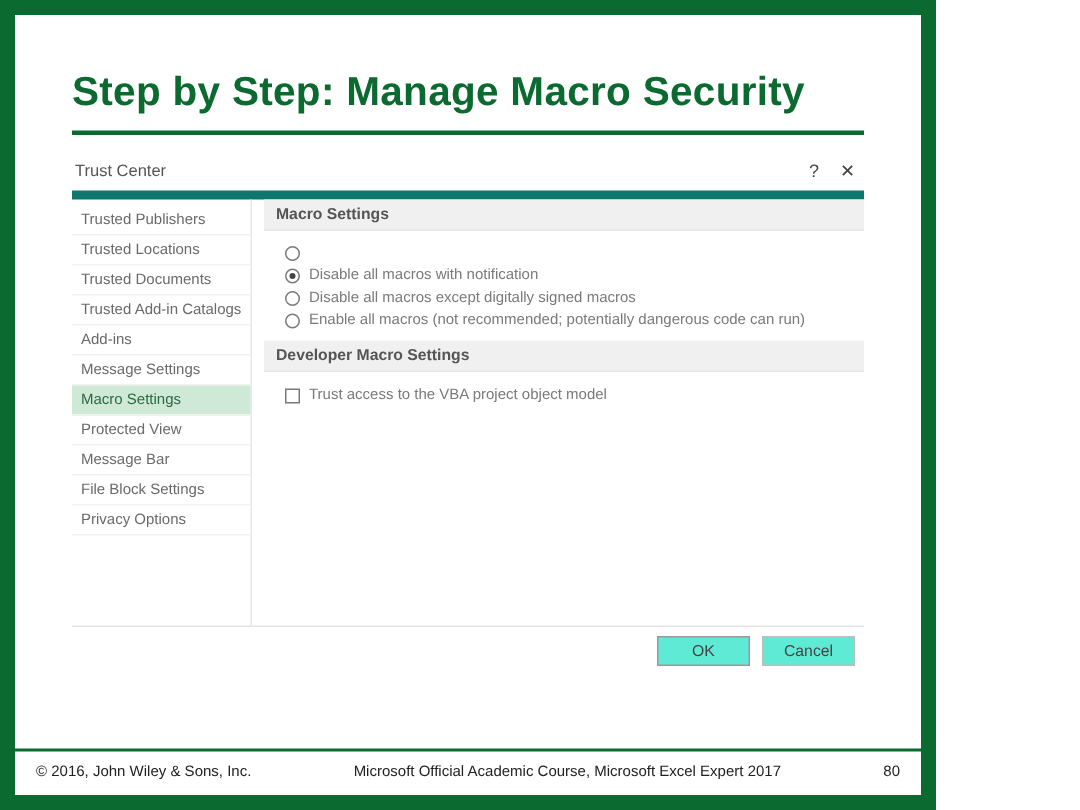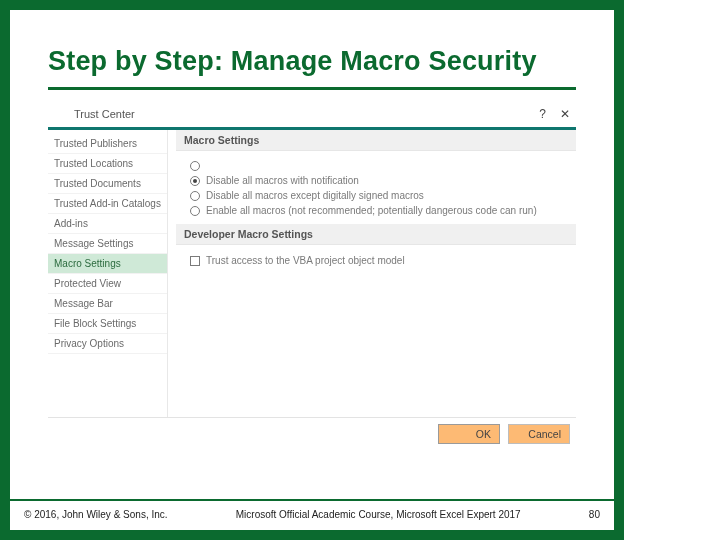--- a/index.html
+++ b/index.html
@@ -19,26 +19,26 @@
     border-bottom: 3px solid #0b6a2f;
     margin-bottom: 14px;
   }
   .tc-window {
     border: 0; width: 100%; height: 340px;
     display: flex; flex-direction: column;
     font-size: 10.5px; color: #666;
   }
   .tc-titlebar {
     display: flex; align-items: center; justify-content: space-between;
-    padding: 3px 6px 6px 2px; color: #444; margin-left: 24px;
+    padding: 3px 6px 6px 2px; color: #444;
   }
   .tc-titlebar .wintitle { font-size: 11px; color: #555; }
   .tc-titlebar .win-ctrls { display: flex; gap: 14px; align-items: center; }
   .tc-titlebar .win-ctrls span { font-size: 12px; color: #444; }
-  .tc-body { flex: 1; display: flex; gap: 8px; border-top: 3px solid #0f766e; padding-top: 0; justify-content: space-between; }
+  .tc-body { flex: 1; display: flex; gap: 8px; border-top: 6px solid #0f766e; padding-top: 0; justify-content: space-between; }
   .tc-sidebar {
     width: 120px; padding: 4px 0 0 0;
     border-right: 1px solid #e8e8e8;
   }
   .tc-sidebar .item {
     padding: 4px 6px; font-size: 10px;
     color: #6a6a6a; border-bottom: 1px solid #f2f2f2;
     cursor: default;
   }
   .tc-sidebar .item.sel {
@@ -68,21 +68,21 @@
     width: 10px; height: 10px; border: 1px solid #7a7a7a;
     flex: 0 0 auto;
   }
   .tc-buttons {
     display: flex; justify-content: flex-end; gap: 8px;
     padding: 6px 6px 0 0; border-top: 1px solid #e3e3e3;
     margin-top: auto;
   }
   .tc-buttons button {
     min-width: 62px; padding: 3px 8px; font-size: 10.5px;
-    background: #fdba74; border: 1px solid #bdbdbd; color: #444; text-align: right;
+    background: #5eead4; border: 1px solid #bdbdbd; color: #444;
   }
   .tc-buttons button:first-child { border-color: #9a9a9a; }
   .footer {
     display: flex; align-items: center; justify-content: space-between;
     border-top: 2px solid #0b6a2f;
     padding: 8px 14px 10px 14px;
     font-size: 10px; color: #222;
   }
 </style>
 </head>

